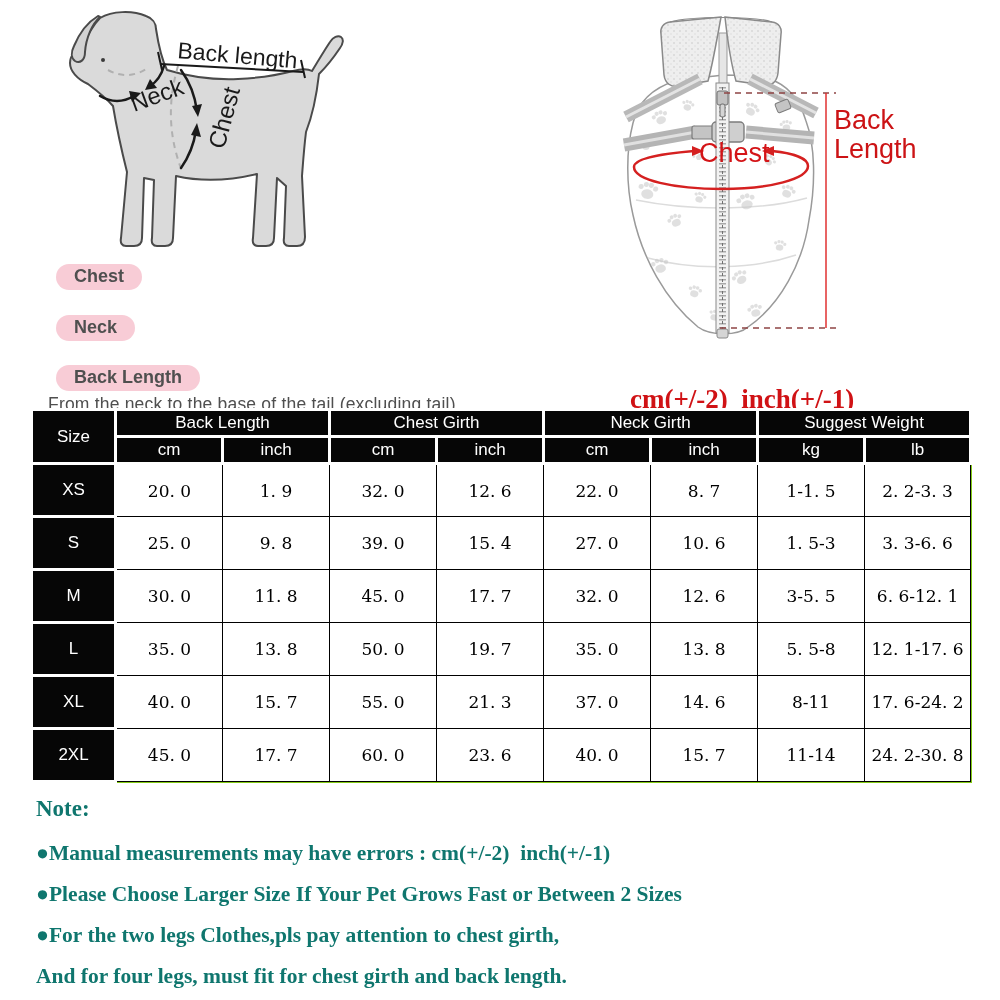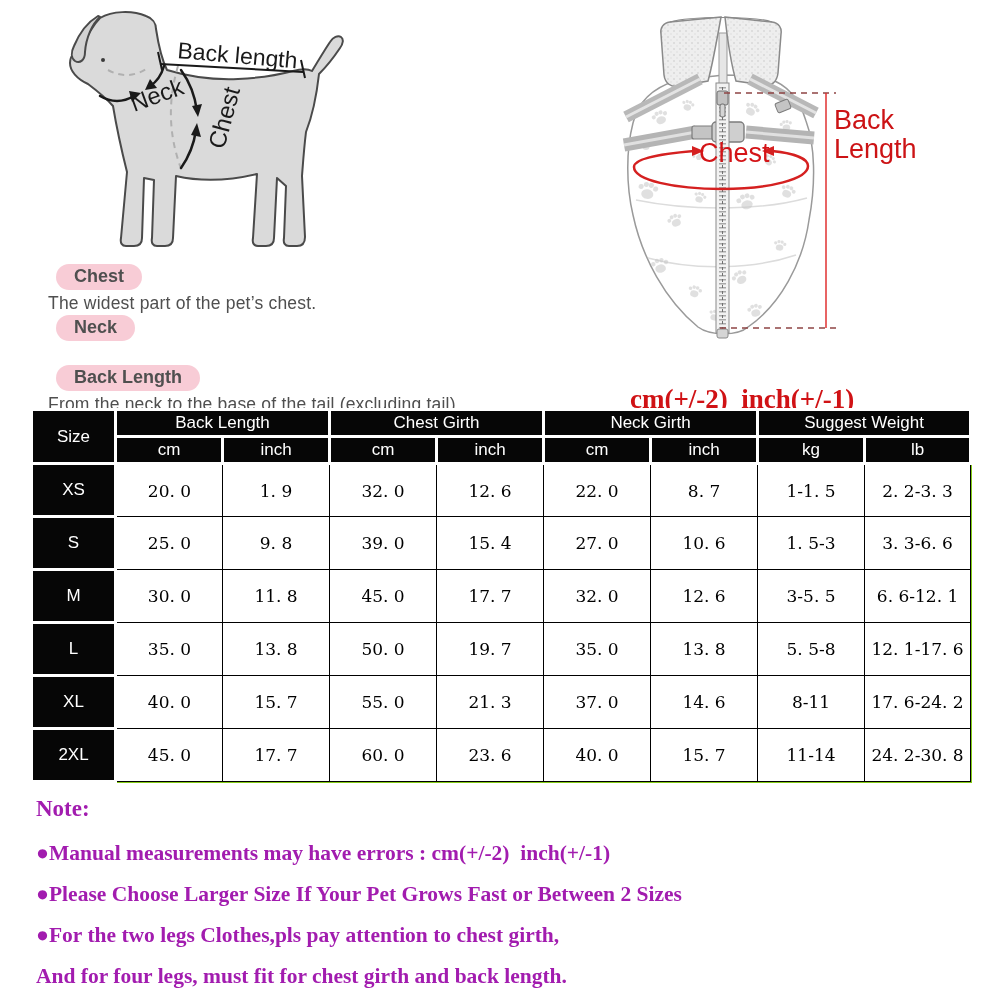--- a/index.html
+++ b/index.html
@@ -24,21 +24,21 @@
               border-collapse:collapse;table-layout:fixed;background:#84cc16;}
   #size-table td{text-align:center;vertical-align:middle;padding:0;}
   #size-table .hdr{background:#060606;color:#fff;border:3px solid #fff;
                    font-size:17px;font-family:"Liberation Sans",sans-serif;}
   #size-table .val{background:#fff;border:1px solid #000;
                    font-family:"DejaVu Serif",serif;font-size:17px;white-space:pre;}
   #size-table tr.grp{height:27px;} #size-table tr.unit{height:27px;}
   #size-table tr.data{height:53px;}
 
   
-  .notes{position:absolute;left:36px;top:796px;color:#a21caf;
+  .notes{position:absolute;left:36px;top:796px;color:#0f766e;
          font-family:"Liberation Serif",serif;font-weight:bold;}
   .notes .title{font-size:23px;margin-bottom:11px;}
   .note-line{font-size:21.5px;line-height:41px;white-space:pre;}
 
   svg text{font-family:"Liberation Sans",sans-serif;}
 </style>
 </head>
 <body>
 
 <svg class="abs" style="left:50px;top:8px" width="300" height="245" viewBox="0 0 300 245">
@@ -171,21 +171,20 @@
     <line x1="124" y1="88" x2="236" y2="88" stroke="#8f4444" stroke-width="1.5" stroke-dasharray="6,5"></line>
     <line x1="120" y1="323" x2="236" y2="323" stroke="#8f4444" stroke-width="1.5" stroke-dasharray="6,5"></line>
     <line x1="226" y1="88" x2="226" y2="323" stroke="#e03030" stroke-width="1.5"></line>
   </g>
 </svg>
 
 <div class="vest-backlength">Back Length</div>
 
 <div class="def-block" style="top:264px">
   <span class="pill">Chest</span>
-  <div class="def-desc">The widest part of the pet’s chest.</div>
 </div>
 <div class="def-block" style="top:315px">
   <span class="pill">Neck</span>
 </div>
 <div class="def-block" style="top:365px">
   <span class="pill">Back Length</span>
   <div class="def-desc">From the neck to the base of the tail (excluding tail).</div>
 </div>
 
 <div class="tolerance">cm(+/-2)  inch(+/-1)</div>

